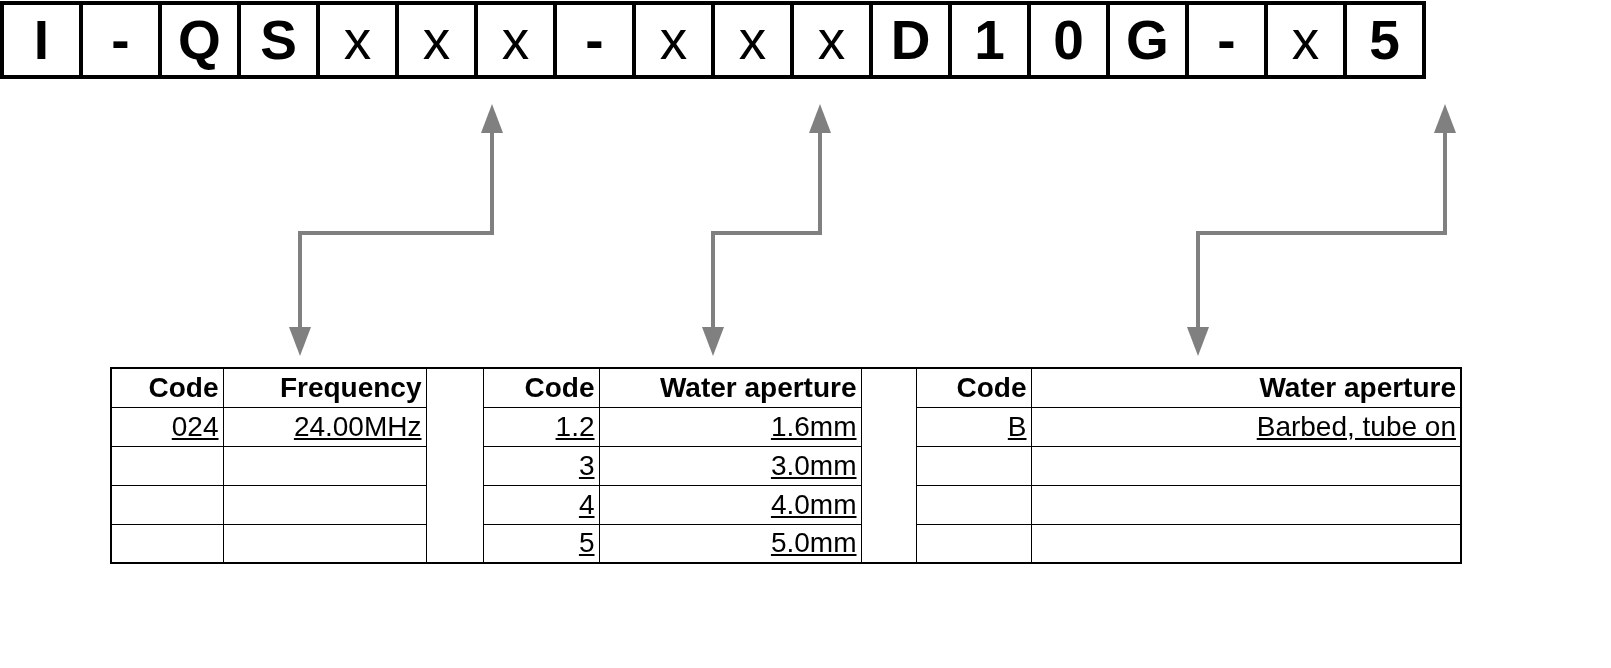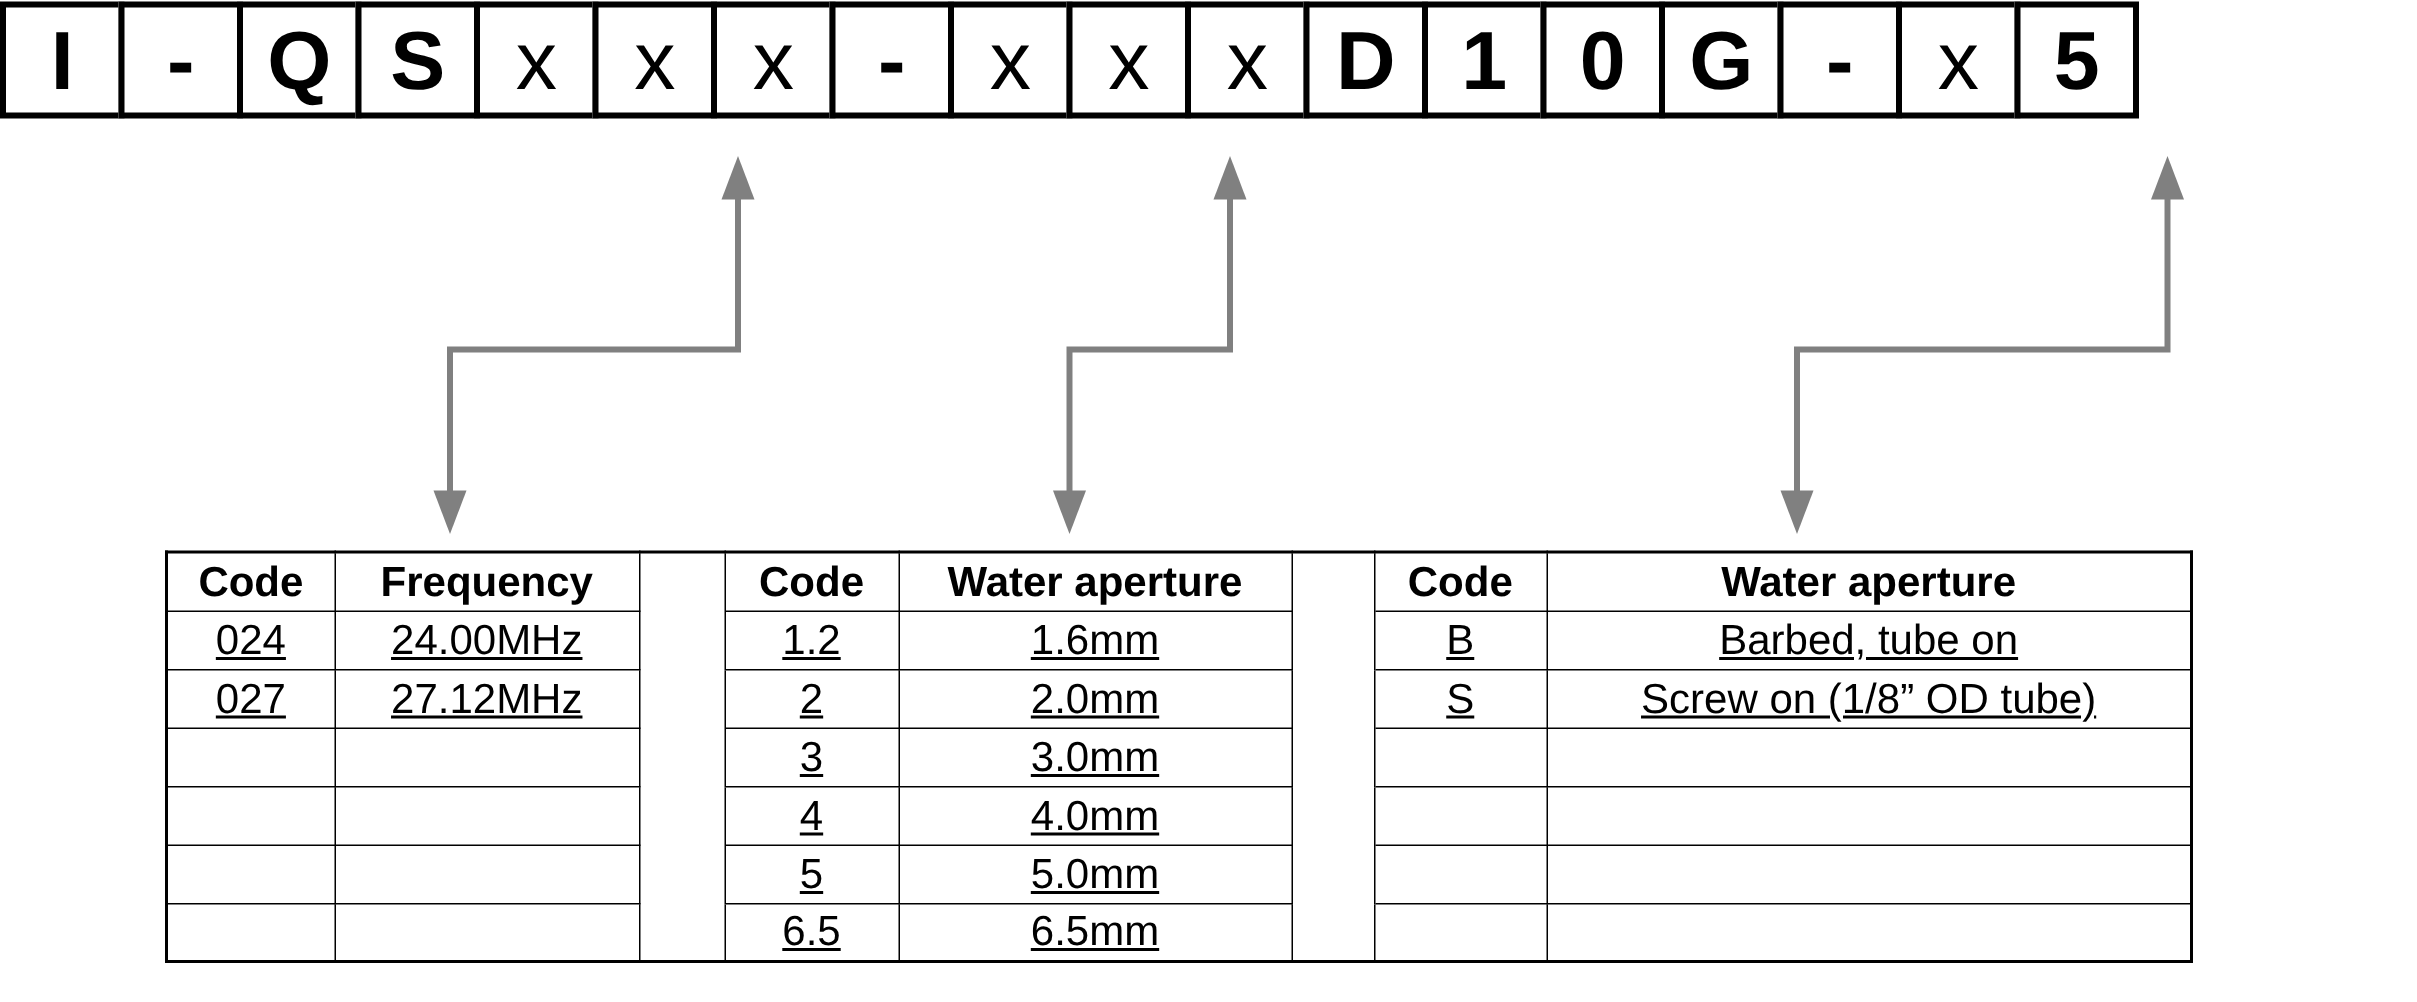--- a/index.html
+++ b/index.html
@@ -64,21 +64,21 @@
     table-layout: fixed;
     background: #ffffff;
   }
   #spec-table td,
   #spec-table th {
     border: 1px solid #000000;
     height: 39px;
     padding: 4px 4px;
     font-size: 28px;
     line-height: 1;
-    text-align: center;
+    text-align: right;
     vertical-align: middle;
     overflow: hidden;
     white-space: nowrap;
     box-sizing: border-box;
   }
   #spec-table th {
     font-weight: bold;
   }
   #spec-table td {
     font-weight: normal;
@@ -176,30 +176,20 @@
           <td>024</td>
           <td>24.00MHz</td>
           <td class="spacer-cell"></td>
           <td>1.2</td>
           <td>1.6mm</td>
           <td class="spacer-cell"></td>
           <td>B</td>
           <td>Barbed, tube on</td>
         </tr>
         <tr>
-          <td>027</td>
-          <td>27.12MHz</td>
-          <td class="spacer-cell"></td>
-          <td>2</td>
-          <td>2.0mm</td>
-          <td class="spacer-cell"></td>
-          <td>S</td>
-          <td>Screw on (1/8” OD tube)</td>
-        </tr>
-        <tr>
           <td></td>
           <td></td>
           <td class="spacer-cell"></td>
           <td>3</td>
           <td>3.0mm</td>
           <td class="spacer-cell"></td>
           <td></td>
           <td></td>
         </tr>
         <tr>
@@ -215,26 +205,16 @@
         <tr>
           <td></td>
           <td></td>
           <td class="spacer-cell"></td>
           <td>5</td>
           <td>5.0mm</td>
           <td class="spacer-cell"></td>
           <td></td>
           <td></td>
         </tr>
-        <tr>
-          <td></td>
-          <td></td>
-          <td class="spacer-cell"></td>
-          <td>6.5</td>
-          <td>6.5mm</td>
-          <td class="spacer-cell"></td>
-          <td></td>
-          <td></td>
-        </tr>
       </tbody>
   </table>
 
 </div>
 
 </body></html>

